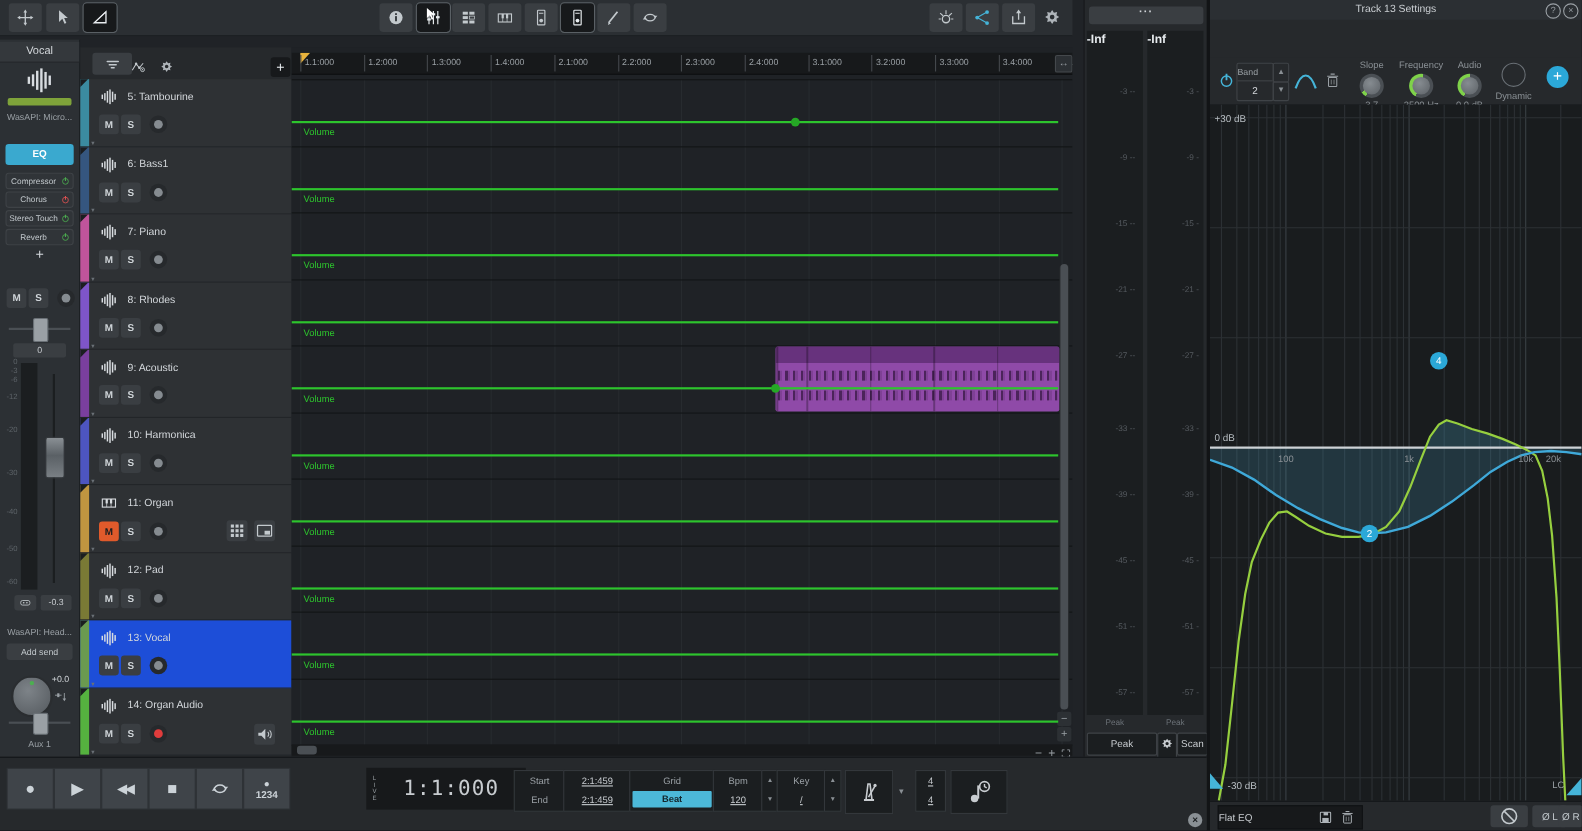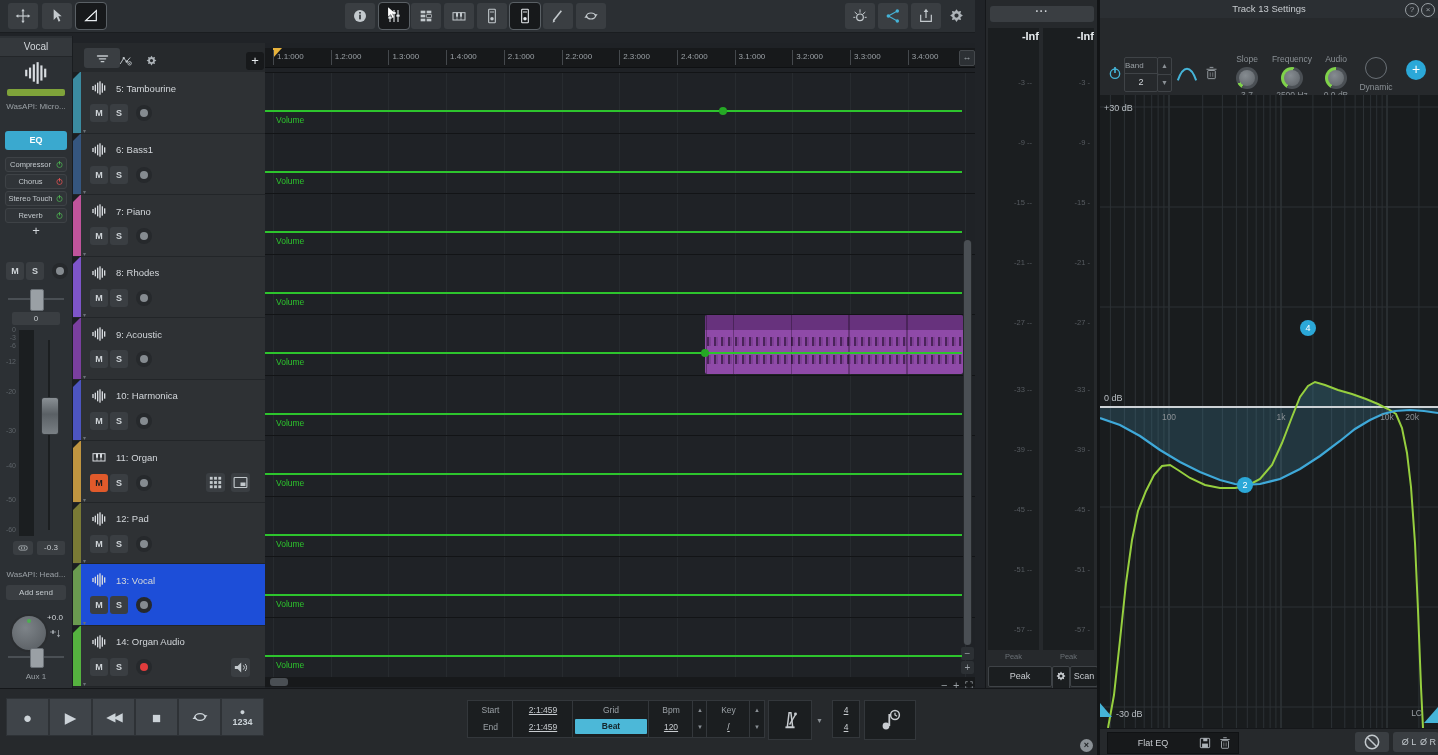--- a/index.html
+++ b/index.html
@@ -116,21 +116,21 @@
           line-height:13px;font-size:10px;border-radius:2px;}
   #hsb{position:absolute;left:0;top:634px;width:710px;height:10px;background:#17191b;}
   #hsb-thumb{position:absolute;left:5px;top:1px;width:18px;height:8px;background:#4a4f54;border-radius:3px;}
   .zoomctl{position:absolute;top:636px;color:#9aa0a5;font-size:11px;}
 
   
   #meters{left:985px;top:0;width:112px;height:688px;background:#26292c;border-left:1px solid #15171a;}
   #mt-menu{position:absolute;left:4px;top:6px;width:104px;height:16px;background:#3a3e42;border-radius:3px;
            text-align:center;line-height:12px;color:#d3d7db;font-weight:bold;letter-spacing:1px;}
   .mwell{position:absolute;top:28px;width:51px;height:622px;background:#1b1e20;}
-  .minf{position:absolute;top:30px;width:51px;text-align:right;color:#e8ecef;font-weight:bold;font-size:11px;}
+  .minf{position:absolute;top:30px;width:51px;text-align:left;color:#e8ecef;font-weight:bold;font-size:11px;}
   .mscale{position:absolute;font-size:7.5px;color:#565b60;text-align:right;}
   .mscale.l{left:2px;width:44px;}
   .mscale.l::after{content:" --";}
   .mscale.r{left:58px;width:46px;}
   .mscale.r::after{content:" -";}
   .mpeakcap{position:absolute;top:652px;width:51px;text-align:center;color:#6a7076;font-size:7.5px;}
   .mbtn{position:absolute;top:666px;height:19px;background:#1b1e20;border:1px solid #3f4347;color:#c8ccd0;
         text-align:center;line-height:19px;font-size:9px;border-radius:2px;}
 
   
@@ -163,21 +163,21 @@
   .k2{background:conic-gradient(from 210deg,#7fd24a 0 150deg,#4a4f54 150deg 360deg);}
   .knobval{font-size:8.5px;color:#8a9095;}
   #dyncircle{position:absolute;left:265px;top:5px;width:20px;height:20px;border:1.5px solid #6a7076;border-radius:50%;}
   #dynlab{position:absolute;left:248px;top:30px;width:56px;text-align:center;font-size:8.5px;color:#8a9095;}
   #bd-plus{position:absolute;left:306px;top:8px;width:20px;height:20px;border-radius:50%;background:#2ba8d8;
            color:#fff;text-align:center;line-height:19px;font-size:14px;}
   #eq-graph{position:absolute;left:0;top:95px;width:338px;height:633px;background:#191c1e;}
   #eq-bottom{position:absolute;left:0;top:728px;width:338px;height:27px;background:#26292c;border-top:1px solid #15171a;}
   #preset{position:absolute;left:7px;top:3px;width:130px;height:20px;background:#17191b;border:1px solid #101214;
           display:flex;align-items:center;}
-  #preset-name{flex:1;text-align:center;font-size:9px;color:#c8ccd0;}
+  #preset-name{flex:1;text-align:left;font-size:9px;color:#c8ccd0;}
   #preset .ic{width:14px;height:14px;margin-right:6px;color:#aeb4b9;}
   .ph-btn{position:absolute;top:3px;height:20px;background:#3a3e42;border-radius:3px;color:#c3c9cd;
           text-align:center;line-height:20px;font-size:9px;}
   #bypass{left:255px;width:34px;}
   #bypass .ic{width:14px;height:14px;margin:3px auto;}
 
   
   #transport{left:0;top:688px;width:1097px;height:67px;background:#26292c;border-top:1px solid #15171a;}
   #tr-btns{position:absolute;left:6px;top:9px;display:flex;gap:2px;background:#2e3236;padding:1px;}
   .trbtn{width:41px;height:36px;background:#3f4449;color:#ccd3d8;display:flex;align-items:center;
@@ -1175,20 +1175,24 @@
             <svg viewBox="0 0 24 24">
               <use href="#i-loop"></use>
             </svg>
           </span>
         </div>
       <div class="trbtn cnt">
           <span class="dot">●</span>
           <span>1234</span>
         </div>
     </div>
+    <div id="tr-live">
+      <span id="live-lab">LIVE</span>
+      <span id="tr-pos">1:1:000</span>
+    </div>
     <div class="tcell grid2" style="left:467px;top:11px;width:45px;height:36px">
       <span>Start</span>
       <span>End</span>
     </div>
     <div class="tcell grid2" style="left:512px;top:11px;width:60px;height:36px">
       <span class="v">2:1:459</span>
       <span class="v">2:1:459</span>
     </div>
     <div class="tcell grid2" style="left:572px;top:11px;width:76px;height:36px">
       <span>Grid</span>

